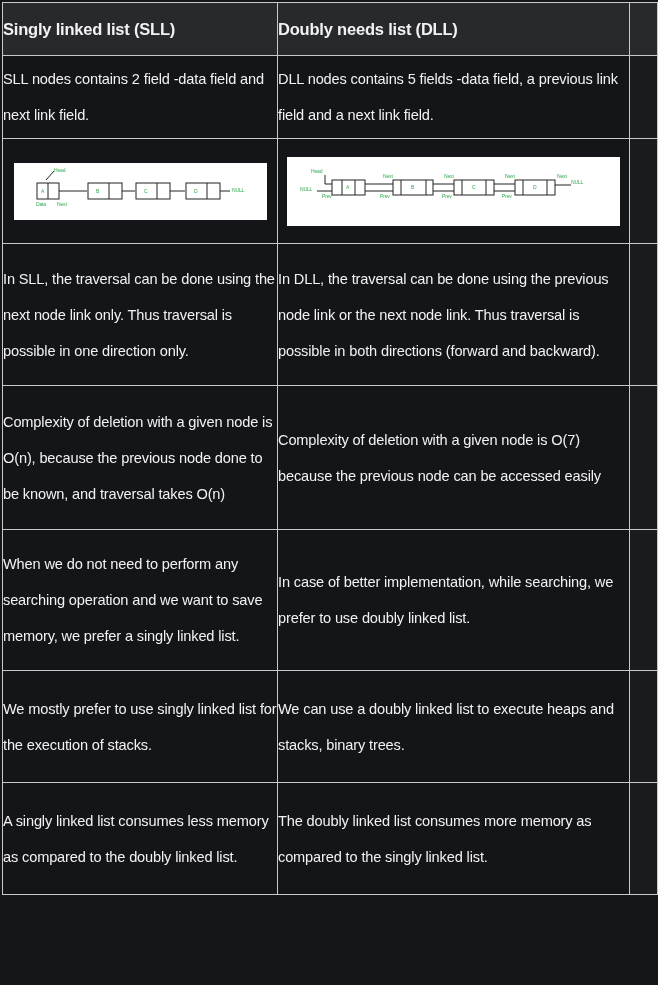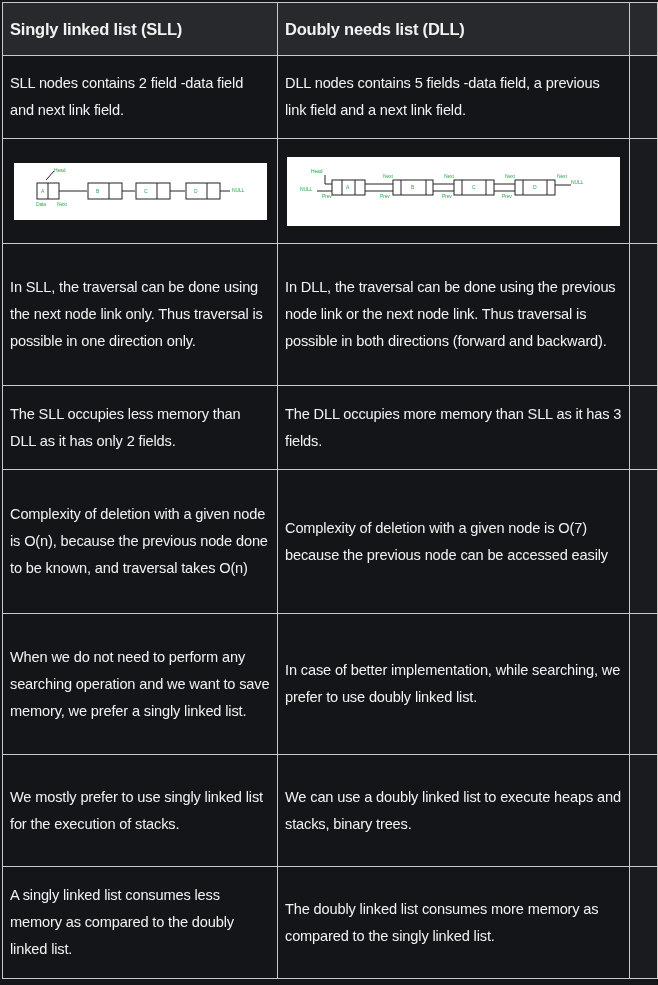--- a/index.html
+++ b/index.html
@@ -11,38 +11,38 @@
   }
   table.cmp {
     position: absolute; left: 2px; top: 2px;
     border-collapse: collapse;
     width: 655px;
     table-layout: fixed;
   }
   table.cmp td, table.cmp th {
     border: 1px solid #c9c9c9;
     vertical-align: middle;
-    padding: 0 7px;
+    padding: 0 0;
     text-align: left;
   }
   col.c1 { width: 275px; }
   col.c2 { width: 352px; }
   col.c3 { width: 28px; }
   thead th {
     background: #28292d;
     height: 52px;
     font-weight: bold;
     font-size: 16.5px;
     text-align: center;
     letter-spacing: -0.2px;
   }
   tbody td {
     background: #141519;
     font-size: 14.6px;
-    line-height: 27px;
+    line-height: 36px;
     letter-spacing: -0.15px;
   }
   tbody td.pad { background: #1a1b1f; padding: 0; }
   .diagram {
     background: #ffffff;
     display: block;
     margin: 0 auto;
   }
 </style>
 </head>
@@ -145,25 +145,20 @@
           </g>
         </svg>
       </td>
       <td class="pad"></td>
     </tr>
     <tr style="height:142px">
       <td>In SLL, the traversal can be done using the next node link only. Thus traversal is possible in one direction only.</td>
       <td>In DLL, the traversal can be done using the previous node link or the next node link. Thus traversal is possible in both directions (forward and backward).</td>
       <td class="pad"></td>
     </tr>
-    <tr style="height:84px">
-      <td>The SLL occupies less memory than DLL as it has only 2 fields.</td>
-      <td>The DLL occupies more memory than SLL as it has 3 fields.</td>
-      <td class="pad"></td>
-    </tr>
     <tr style="height:144px">
       <td>Complexity of deletion with a given node is O(n), because the previous node done to be known, and traversal takes O(n)</td>
       <td>Complexity of deletion with a given node is O(7) because the previous node can be accessed easily</td>
       <td class="pad"></td>
     </tr>
     <tr style="height:141px">
       <td>When we do not need to perform any searching operation and we want to save memory, we prefer a singly linked list.</td>
       <td>In case of better implementation, while searching, we prefer to use doubly linked list.</td>
       <td class="pad"></td>
     </tr>

